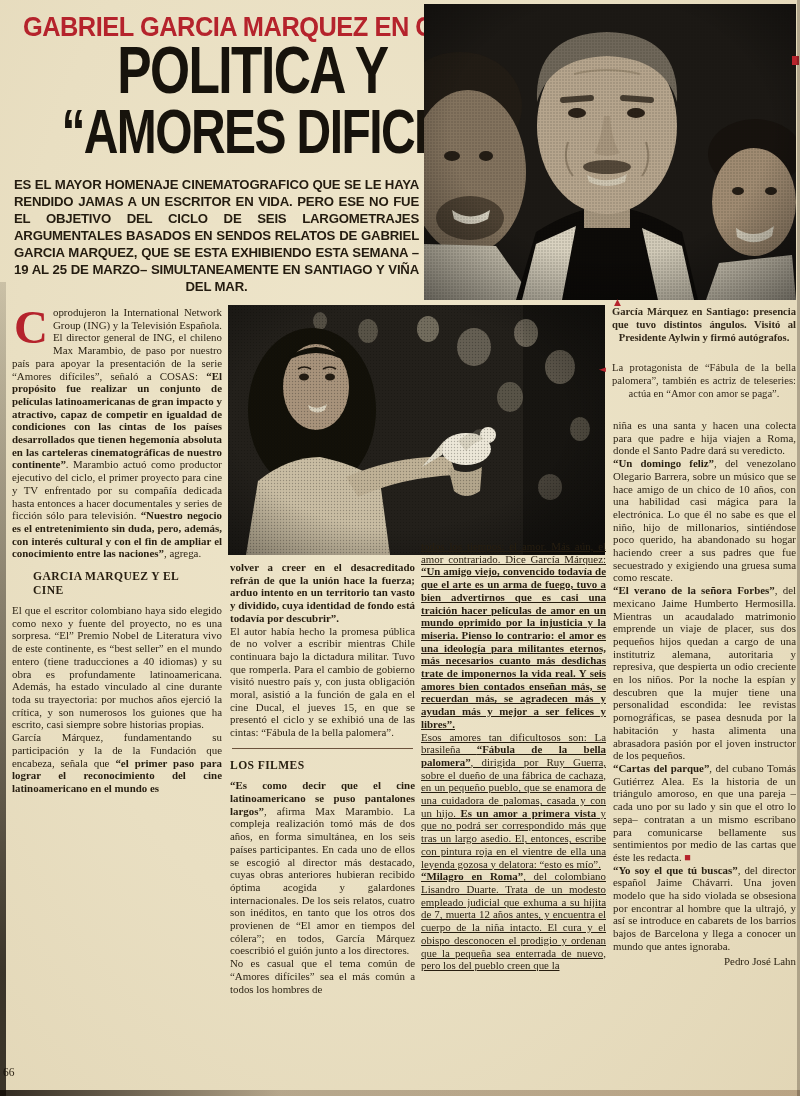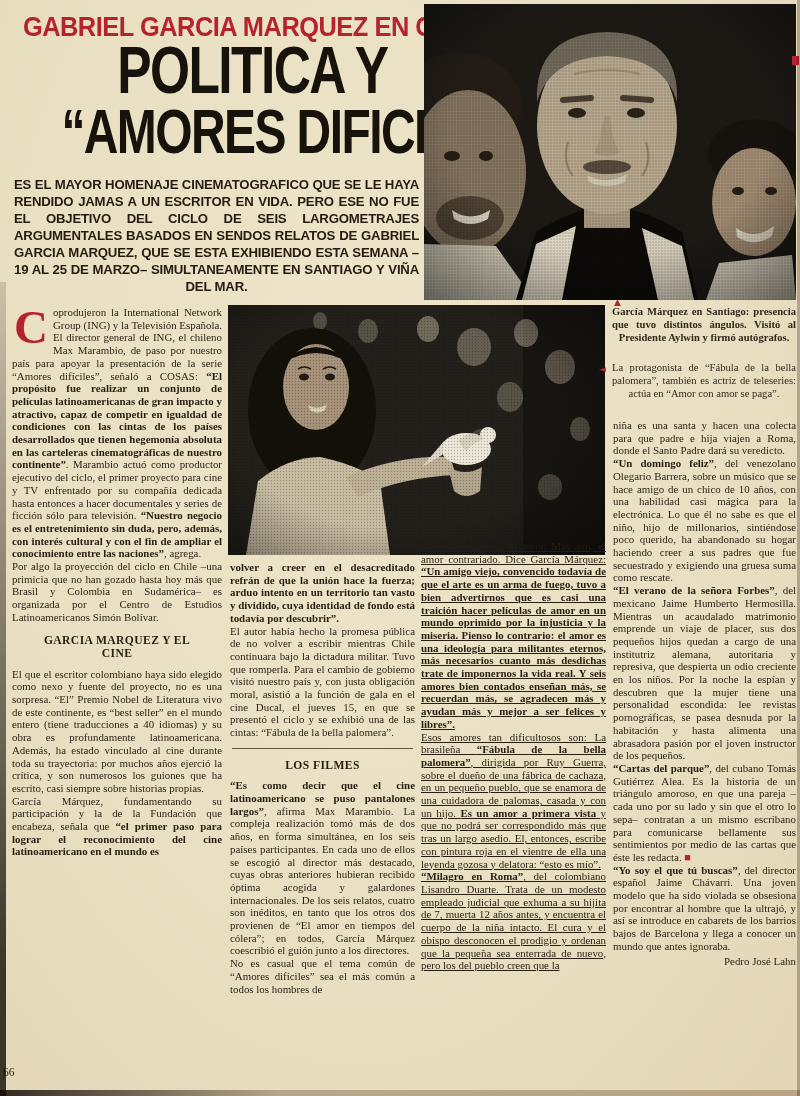--- a/index.html
+++ b/index.html
@@ -38,21 +38,21 @@
   
   .col{position:absolute;font-size:10.9px;line-height:12.7px;color:#271e10;text-align:justify;}
   #col1{left:12px;top:306px;width:210px;height:786px;}
   #col2{left:230px;top:561px;width:185px;height:532px;}
   #col3{left:421px;top:540px;width:185px;height:532px;text-decoration:underline;}
   #col4{left:613px;top:419px;width:183px;height:672px;}
   .para{margin:0;}
   .b{font-weight:bold;}
   .red{color:#b5232c;}
   .dropcap{float:left;font-size:47px;line-height:36px;padding:3px 5px 0 2px;color:#b5232c;font-weight:bold;}
-  .col-heading{font-weight:bold;font-size:11.6px;line-height:13.5px;text-align:center;
+  .col-heading{font-weight:bold;font-size:11.6px;line-height:13.5px;text-align:left;
                letter-spacing:.4px;margin:10px auto 7px;}
   #col1 .col-heading{max-width:168px;}
   .rule{border-top:1.4px solid #6b523c;margin:9px 2px 0 2px;}
   .byline{text-align:right;font-weight:normal;margin-top:2px;}
 
   
   .page-num{position:absolute;left:3px;top:1066px;font-size:11.5px;color:#2c2315;}
   .edge-marker{position:absolute;left:792px;top:56px;width:7px;height:9px;background:#b5232c;}
   .edge-left{position:absolute;left:0;top:282px;bottom:0;width:6px;
              background:linear-gradient(to bottom, rgba(30,22,12,.15), rgba(16,11,5,.8) 85%);}
@@ -172,21 +172,20 @@
     <span class="cap-up">▲</span>
     <span>García Márquez en Santiago: presencia que tuvo distintos ángulos. Visitó al Presidente Aylwin y firmó autógrafos.</span>
   </div>
   <div class="caption" id="caption2">
     <span class="cap-left">◄</span>
     <span>La protagonista de “Fábula de la bella palomera”, también es actriz de teleseries: actúa en “Amor con amor se paga”.</span>
   </div>
 
   <div class="col" id="col1">
       <p class="para"><span class="dropcap">C</span><span class="">oprodujeron la International Network Group (ING) y la Televisión Española. El director general de ING, el chileno Max Marambio, de paso por nuestro país para apoyar la presentación de la serie “Amores difíciles”, señaló a COSAS: </span><span class="b ">“El propósito fue realizar un conjunto de películas latinoamericanas de gran impacto y atractivo, capaz de competir en igualdad de condiciones con las cintas de los países desarrollados que tienen hegemonía absoluta en las carteleras cinematográficas de nuestro continente”</span><span class="">. Marambio actuó como productor ejecutivo del ciclo, el primer proyecto para cine y TV enfrentado por su compañía dedicada hasta entonces a hacer documentales y series de ficción sólo para televisión. </span><span class="b ">“Nuestro negocio es el entretenimiento sin duda, pero, además, con interés cultural y con el fin de ampliar el conocimiento entre las naciones”</span><span class="">, agrega.</span></p>
-      <p class="para"><span class="">Por algo la proyección del ciclo en Chile –una primicia que no han gozado hasta hoy más que Brasil y Colombia en Sudamérica– es organizada por el Centro de Estudios Latinoamericanos Simón Bolívar.</span></p>
       <div class="col-heading">GARCIA MARQUEZ Y EL CINE</div>
       <p class="para"><span class="">El que el escritor colombiano haya sido elegido como nexo y fuente del proyecto, no es una sorpresa. “El” Premio Nobel de Literatura vivo de este continente, es “best seller” en el mundo entero (tiene traducciones a 40 idiomas) y su obra es profundamente latinoamericana. Además, ha estado vinculado al cine durante toda su trayectoria: por muchos años ejerció la crítica, y son numerosos los guiones que ha escrito, casi siempre sobre historias propias.</span></p>
       <p class="para"><span class="">García Márquez, fundamentando su participación y la de la Fundación que encabeza, señala que </span><span class="b ">“el primer paso para lograr el reconocimiento del cine latinoamericano en el mundo es</span></p>
     </div>
   <div class="col" id="col2">
       <p class="para"><span class="b ">volver a creer en el desacreditado refrán de que la unión hace la fuerza; arduo intento en un territorio tan vasto y dividido, cuya identidad de fondo está todavía por descubrir”.</span></p>
       <p class="para"><span class="">El autor había hecho la promesa pública de no volver a escribir mientras Chile continuara bajo la dictadura militar. Tuvo que romperla. Para el cambio de gobierno visitó nuestro país y, con justa obligación moral, asistió a la función de gala en el cine Ducal, el jueves 15, en que se presentó el ciclo y se exhibió una de las cintas: “Fábula de la bella palomera”.</span></p>
       <div class="rule"></div>
       <div class="col-heading">LOS FILMES</div>
       <p class="para"><span class="b ">“Es como decir que el cine latinoamericano se puso pantalones largos”</span><span class="">, afirma Max Marambio. La compleja realización tomó más de dos años, en forma simultánea, en los seis países participantes. En cada uno de ellos se escogió al director más destacado, cuyas obras anteriores hubieran recibido óptima acogida y galardones internacionales. De los seis relatos, cuatro son inéditos, en tanto que los otros dos provienen de “El amor en tiempos del cólera”; en todos, García Márquez coescribió el guión junto a los directores.</span></p>

